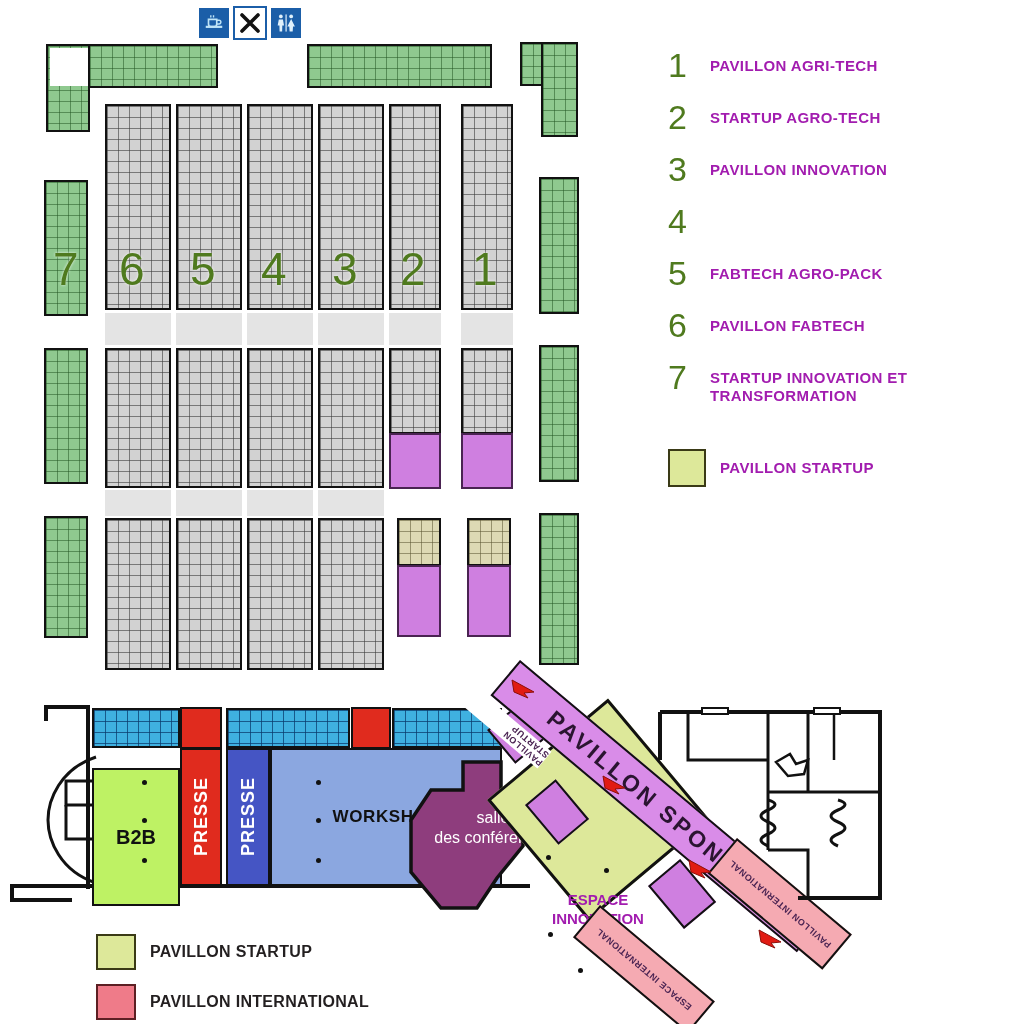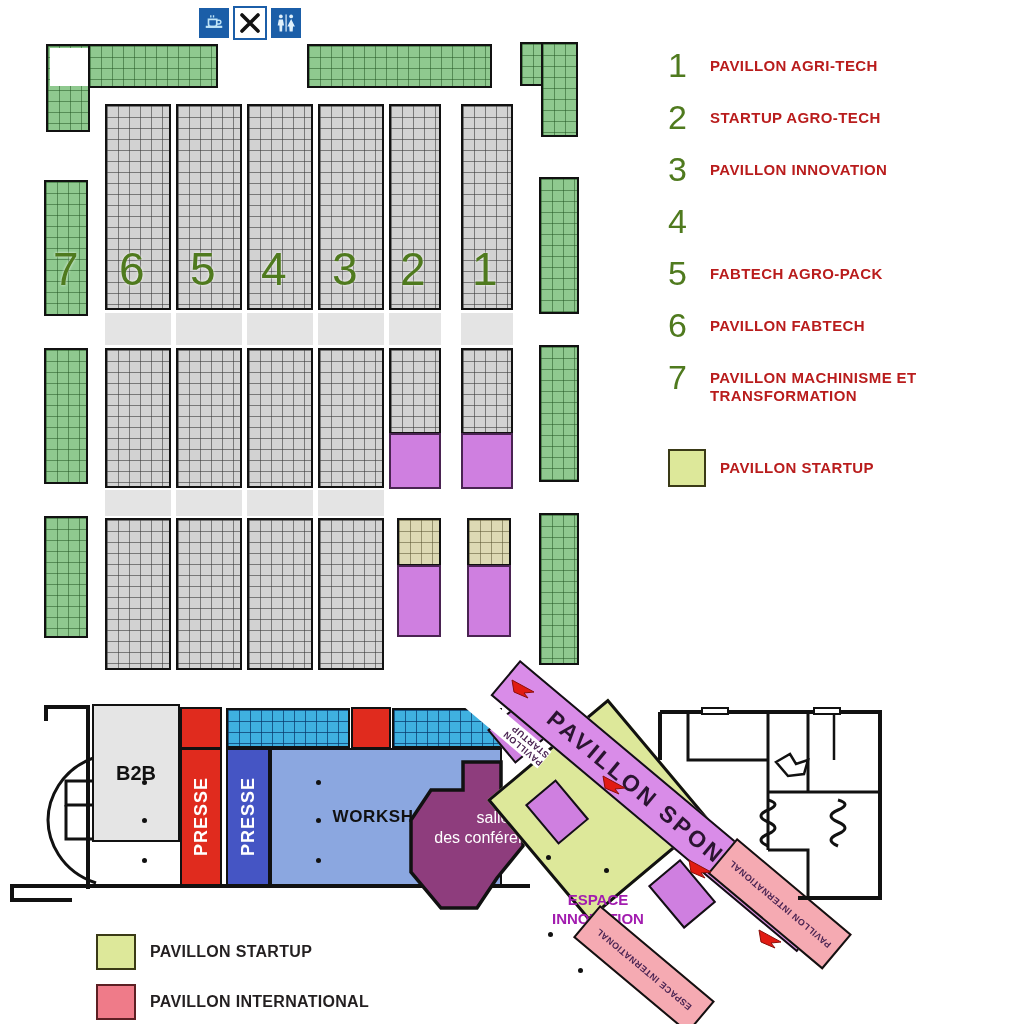--- a/index.html
+++ b/index.html
@@ -42,21 +42,21 @@
   
   .colnum{position:absolute;color:#4f7a1e;font-weight:400;
           font-size:46px;line-height:1;letter-spacing:0;
           text-shadow:0 0 3px rgba(255,255,255,.85);}
 
   
   .legend{position:absolute;left:668px;top:52px;width:350px;}
   .lg-row{display:flex;align-items:flex-start;margin-bottom:26px;}
   .lg-num{width:42px;flex:0 0 42px;color:#4f7a1e;font-size:34px;line-height:26px;
           font-weight:400;text-align:left;}
-  .lg-txt{font-size:15px;font-weight:bold;color:#b91c1c;letter-spacing:.4px;
+  .lg-txt{font-size:15px;font-weight:bold;color:#a21caf;letter-spacing:.4px;
           line-height:18px;padding-top:5px;}
   .lg-sw{width:34px;height:34px;flex:0 0 34px;border:2px solid #3a3a16;margin-right:14px;}
   .lg-sw.red{border-color:#5c1f23;}
   .lg-row.sw-row{align-items:center;margin-bottom:34px;}
 
   
   .legend2{position:absolute;left:96px;top:934px;}
   .l2row{display:flex;align-items:center;margin-bottom:14px;}
   .l2sw{width:36px;height:32px;border:2px solid #3a3a16;margin-right:14px;}
   .l2sw.red{border-color:#5c1f23;}
@@ -184,21 +184,21 @@
     <path d="M28 50 L28 84 L58 84" fill="none" stroke="#111" stroke-width="3"></path>
     <rect x="54" y="52" width="6" height="18" fill="#111"></rect>
   </svg>
 
   <div class="blk grid-blue abs" style="left:92px;top:708px;width:88px;height:40px;"></div>
   <div class="blk solid-red abs" style="left:180px;top:707px;width:42px;height:42px;"></div>
   <div class="blk grid-blue abs" style="left:226px;top:708px;width:124px;height:40px;"></div>
   <div class="blk solid-red abs" style="left:351px;top:707px;width:40px;height:42px;"></div>
   <div class="blk grid-blue abs" style="left:392px;top:708px;width:110px;height:40px;"></div>
 
-  <div class="hallblk abs" style="left:92px;top:704px;width:88px;height:138px;background:#e5e5e5;">
+  <div class="hallblk abs" style="left:92px;top:768px;width:88px;height:138px;background:#bef264;">
     <span style="font-size:20px;">B2B</span>
   </div>
   <div class="hallblk abs" style="left:180px;top:748px;width:42px;height:138px;background:#e02b1e;">
     <span class="vert" style="color:#fff;font-size:18px;letter-spacing:1px;">PRESSE</span>
   </div>
   <div class="hallblk abs" style="left:226px;top:748px;width:44px;height:138px;background:#4555c4;">
     <span class="vert" style="color:#fff;font-size:18px;letter-spacing:1px;">PRESSE</span>
   </div>
   <div class="hallblk abs" style="left:270px;top:748px;width:232px;height:138px;background:#8ba7e0;">
     <span style="font-size:17px;letter-spacing:.6px;">WORKSHOP</span>
@@ -308,21 +308,21 @@
     <div class="lg-row">
       <div class="lg-num">5</div>
       <div class="lg-txt">FABTECH AGRO-PACK</div>
     </div>
     <div class="lg-row">
       <div class="lg-num">6</div>
       <div class="lg-txt">PAVILLON FABTECH</div>
     </div>
     <div class="lg-row" style="margin-bottom:44px;">
       <div class="lg-num">7</div>
-      <div class="lg-txt" style="max-width:262px;">PAVILLON MACHINISME ET TRANSFORMATION</div>
+      <div class="lg-txt" style="max-width:262px;">STARTUP INNOVATION ET TRANSFORMATION</div>
     </div>
 
     <div class="lg-row sw-row">
       <div class="lg-sw" style="background:#dde89a;"></div>
       <div class="lg-txt" style="padding-top:0;">PAVILLON STARTUP</div>
     </div>
   </div>
 
   <div class="legend2">
     <div class="l2row">

